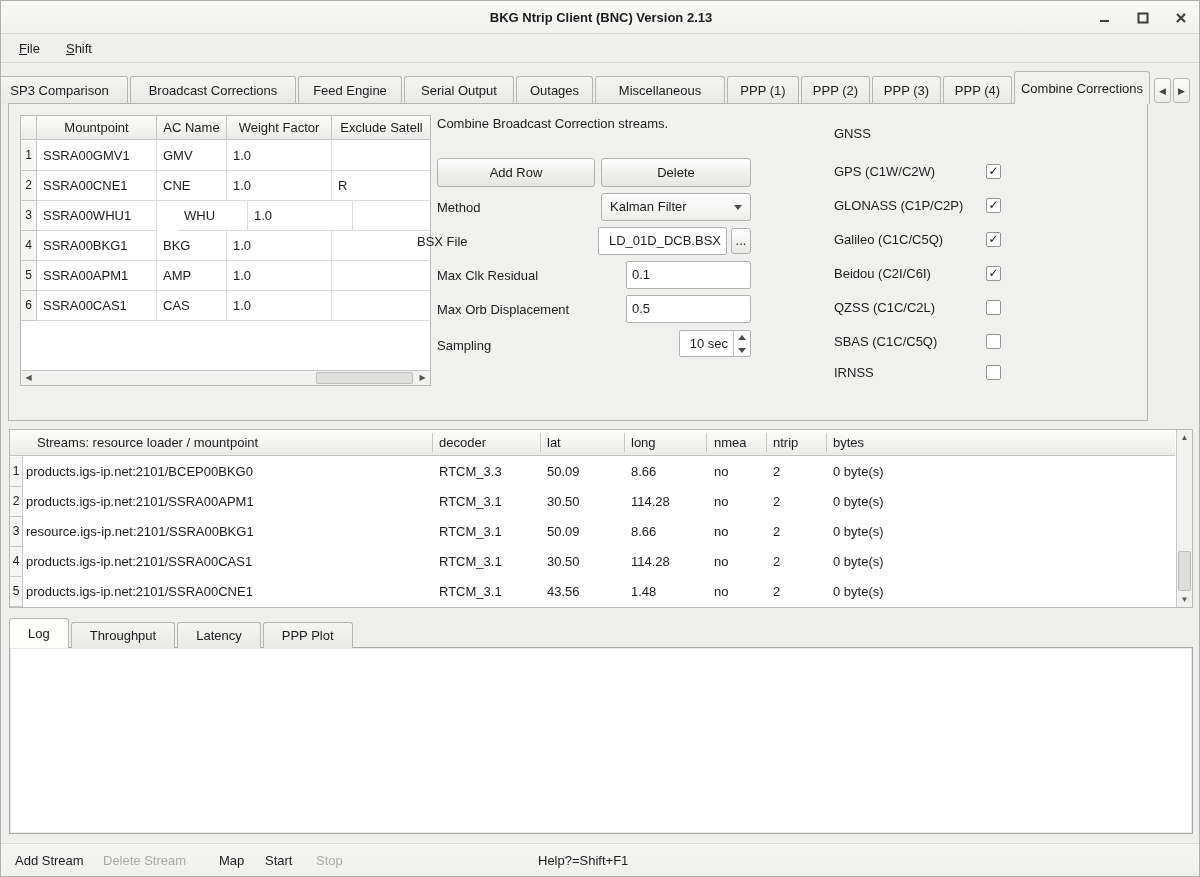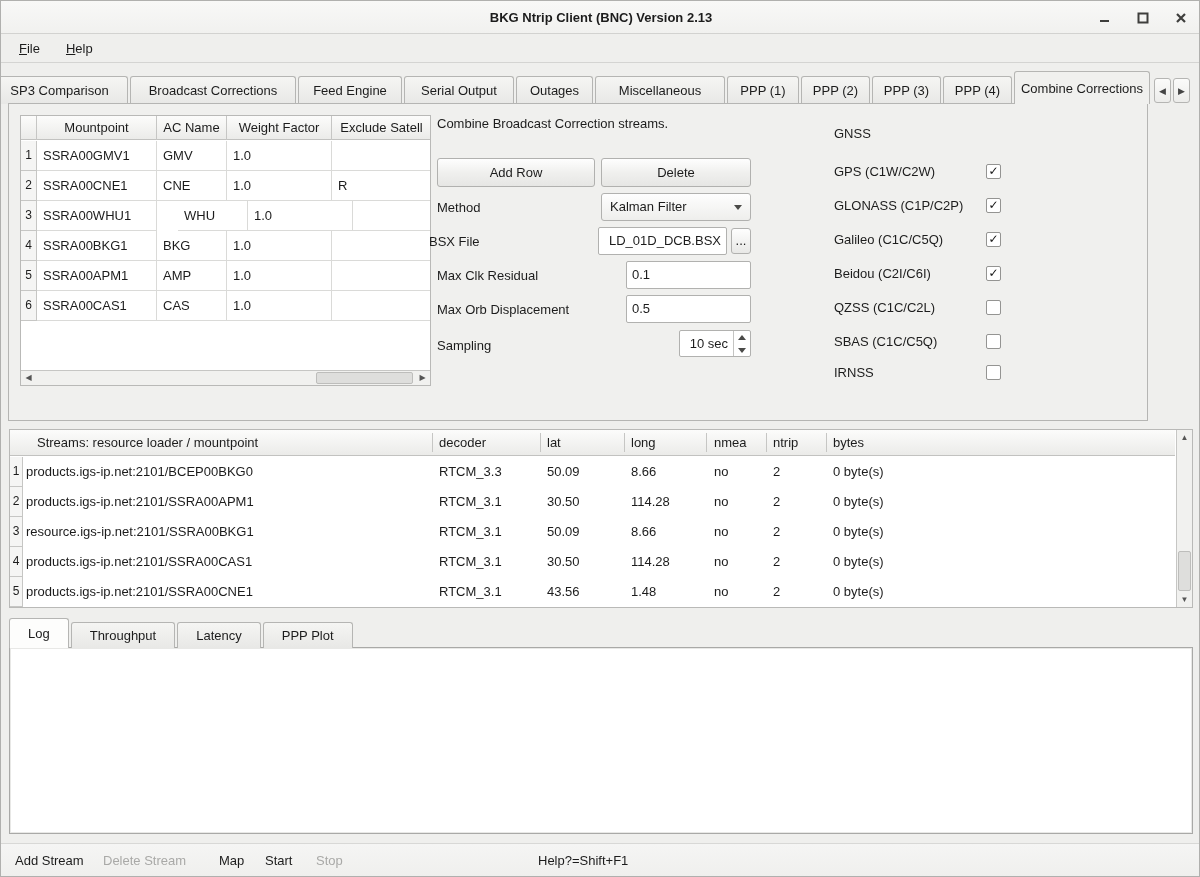--- a/index.html
+++ b/index.html
@@ -108,21 +108,21 @@
       <div class="winbtn">
         <svg width="12" height="12" viewBox="0 0 12 12">
             <path d="M2 2 L10 10 M10 2 L2 10" stroke="#3e3e3c" stroke-width="2.2"></path>
           </svg>
       </div>
     </div>
   </div>
 
   <div class="menubar" id="menubar">
       <span class="menuitem">File</span>
-      <span class="menuitem">Help</span>
+      <span class="menuitem">Shift</span>
     </div>
 
   <div class="tabbar" id="tabbar">
       <div class="tab" style="width: 137px; margin-left: -10px;">SP3 Comparison</div>
       <div class="tab" style="width: 166px;">Broadcast Corrections</div>
       <div class="tab" style="width: 104px;">Feed Engine</div>
       <div class="tab" style="width: 110px;">Serial Output</div>
       <div class="tab" style="width: 77px;">Outages</div>
       <div class="tab" style="width: 130px;">Miscellaneous</div>
       <div class="tab" style="width: 72px;">PPP (1)</div>
@@ -201,21 +201,21 @@
 
     <div class="btn" style="left:428px; top:54px; width:158px;">Add Row</div>
     <div class="btn" style="left:592px; top:54px; width:150px;">Delete</div>
 
     <div class="lbl" style="left:428px; top:96px;">Method</div>
     <div class="combo" style="left:592px; top:89px; width:150px;">
       <span>Kalman Filter</span>
       <span class="arrow"></span>
     </div>
 
-    <div class="lbl" style="left:420px; top:130px;">BSX File</div>
+    <div class="lbl" style="left:408px; top:130px;">BSX File</div>
     <div class="tfield rclip" style="left:589px; top:123px; width:129px;">LD_01D_DCB.BSX</div>
     <div class="browse" style="left:722px; top:124px;">...</div>
 
     <div class="lbl" style="left:428px; top:164px;">Max Clk Residual</div>
     <div class="tfield" style="left:617px; top:157px; width:125px;">0.1</div>
 
     <div class="lbl" style="left:428px; top:198px;">Max Orb Displacement</div>
     <div class="tfield" style="left:617px; top:191px; width:125px;">0.5</div>
 
     <div class="lbl" style="left:428px; top:234px;">Sampling</div>

